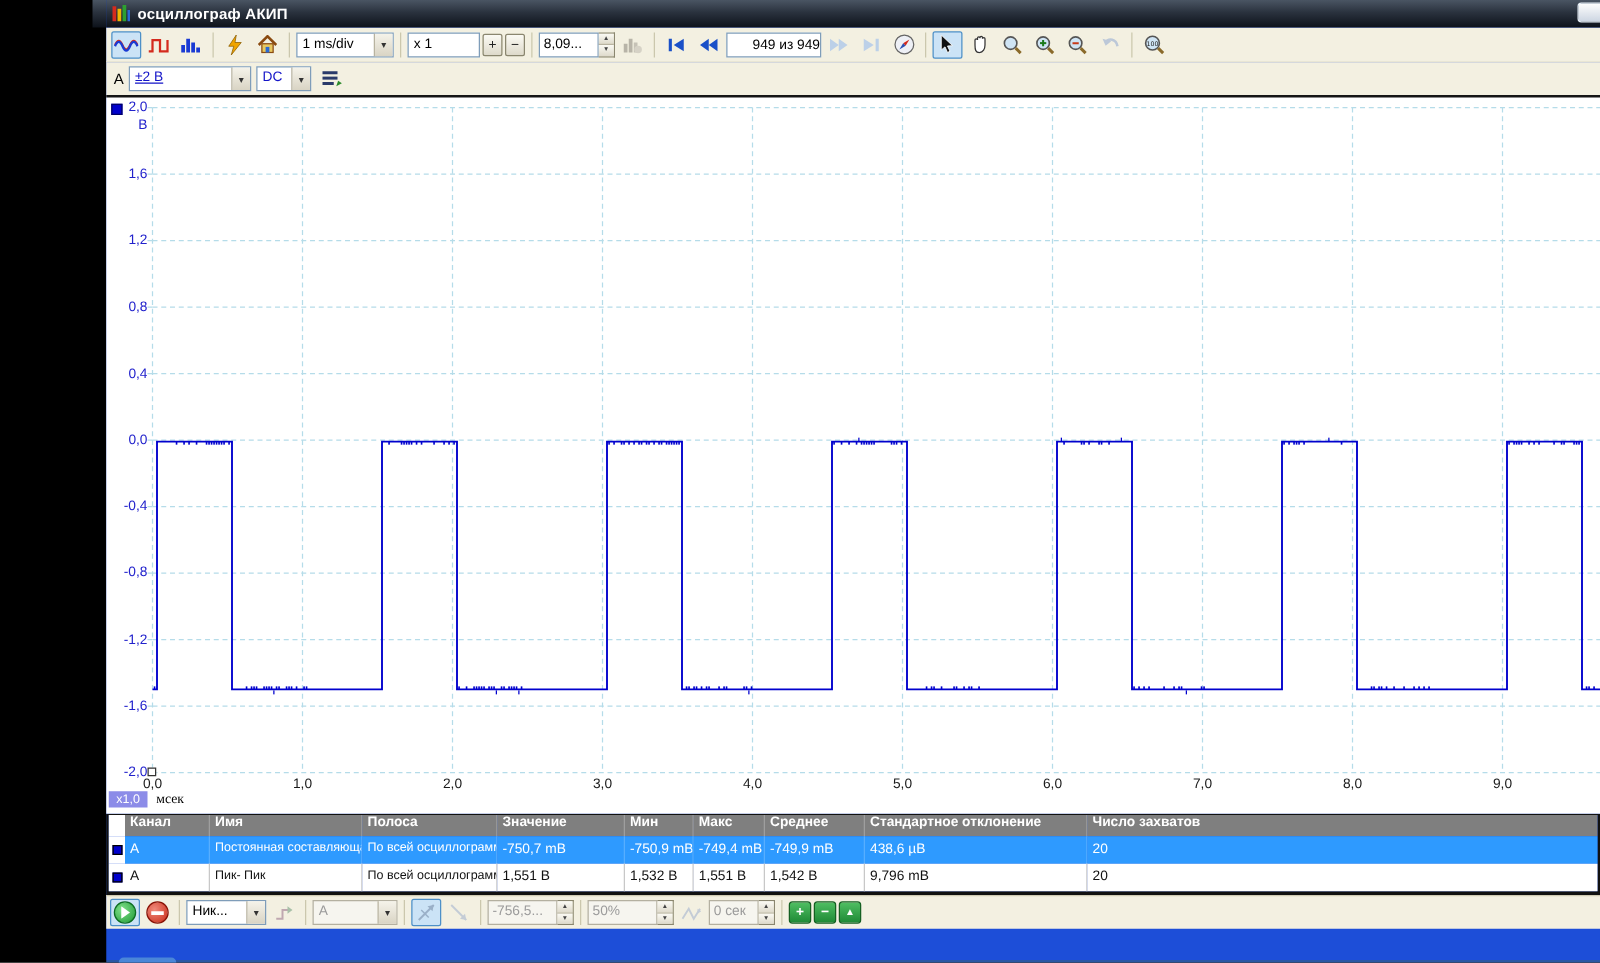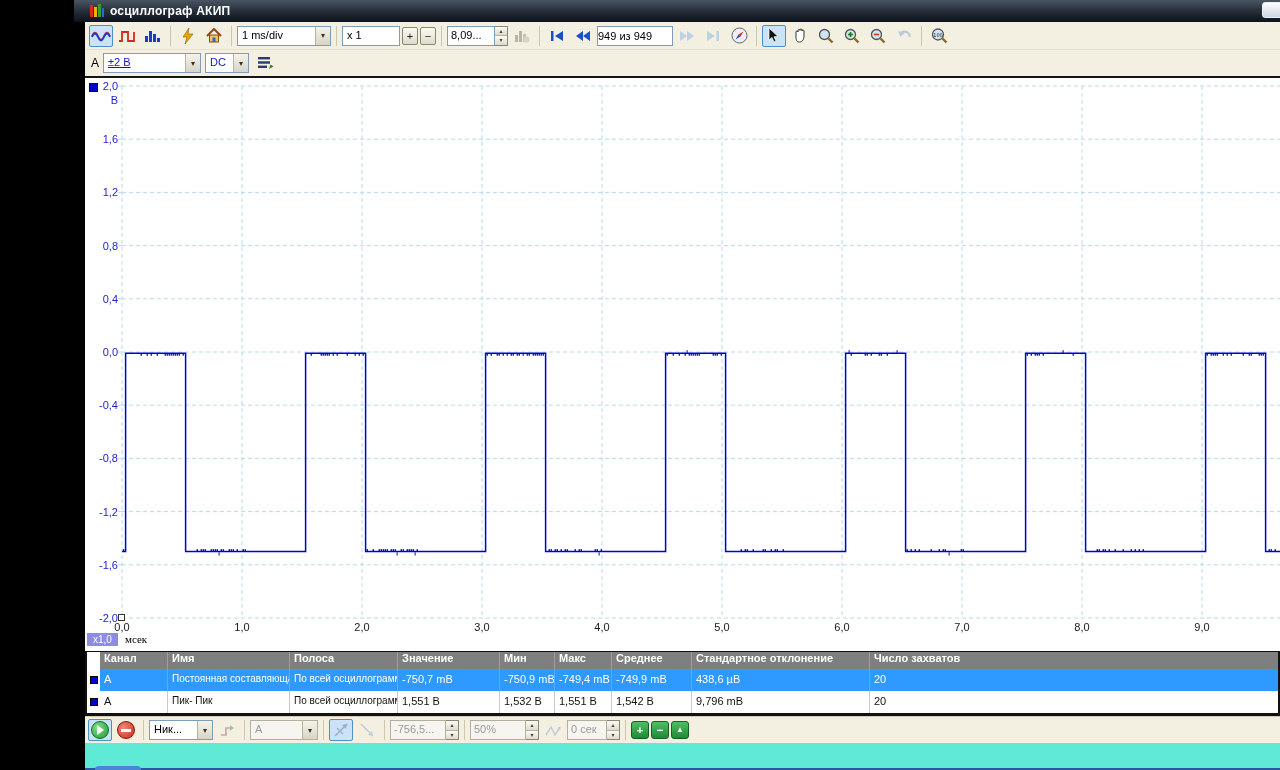--- a/index.html
+++ b/index.html
@@ -1,18 +1,18 @@
 <!DOCTYPE html>
 <html><head>
 <meta charset="utf-8">
 <style>
   * { margin:0; padding:0; box-sizing:border-box; }
   html,body { width:1280px; height:770px; background:#000; overflow:hidden;
               font-family:"Liberation Sans", sans-serif; }
-  .app { position:absolute; left:85px; top:0; width:1195px; height:768px; background:#5eead4; }
+  .app { position:absolute; left:85px; top:0; width:1195px; height:768px; background:#1d4ed8; }
 
   
   .titlebar { position:relative; height:22px;
     background:linear-gradient(180deg,#4a5563 0%,#2a323e 45%,#0d121a 100%);
     display:flex; align-items:center; padding-left:4px; color:#fff; }
   .titlebar-ext { position:absolute; left:74px; top:0; width:11px; height:22px;
     background:linear-gradient(180deg,#4a5563 0%,#2a323e 45%,#0d121a 100%); }
   .win-title { font-size:12px; font-weight:bold; margin-left:5px; letter-spacing:.2px; }
   .close-btn { position:absolute; right:-14px; top:2px; width:32px; height:16px;
     border:1px solid #e8f0f8; border-radius:3px;
@@ -42,21 +42,21 @@
     display:flex; align-items:center; justify-content:center; color:#222; }
   .spin { display:flex; height:20px;justify-content:space-between; }
   .spin .fld { width:48px; border:1px solid #7f9db9; background:#fff;
     font-size:11px; padding:2px 3px; white-space:nowrap; overflow:hidden; }
   .spin.dis .fld { color:#9b9b9b; border-color:#b4b0a0; background:#f6f5ef; }
   .updown { display:flex; flex-direction:column; width:13px; border:1px solid #8a866f; border-left:none; }
   .updown div { flex:1; font-size:6px; line-height:8px; text-align:center; color:#444;
     background:linear-gradient(180deg,#fbfaf4,#dedacb); }
   .updown div:first-child { border-bottom:1px solid #b8b3a0; }
   .navfld { width:76px; height:20px; border:1px solid #7f9db9; background:#fff;
-    font-size:11px; display:flex; align-items:center; justify-content:flex-start; }
+    font-size:11px; display:flex; align-items:center; justify-content:flex-end; }
   .dis-txt { color:#9b9b9b; }
 
   
   .chart { position:relative; height:575px; background:#fff; border-top:2px solid #151515; }
   .ylab { position:absolute; left:0; width:33px; text-align:right; font-size:11px;
     color:#2222cc; line-height:12px; }
   .xlab { position:absolute; width:40px; text-align:center; font-size:11px; color:#1a1a1a; }
   .ch-marker { position:absolute; left:4px; top:5px; width:9px; height:9px;
     background:#0000cc; border:1px solid #000066; }
   .yunit { position:absolute; left:0; top:16px; width:33px; text-align:right;
@@ -140,21 +140,21 @@
       </svg>
     </div>
     <div class="btn">
       <svg width="16" height="15" viewBox="0 0 16 15">
         <path d="M1 8 L8 1 L15 8" fill="none" stroke="#8a4a10" stroke-width="2"></path>
         <rect x="3.5" y="7" width="9" height="7" fill="#e8c860" stroke="#8a4a10" stroke-width="1"></rect>
         <rect x="6.5" y="9.5" width="3" height="4.5" fill="#2a6ad4"></rect>
       </svg>
     </div>
     <div class="vsep"></div>
-    <div class="combo" style="width:94px">
+    <div class="combo" style="width:78px">
       <span class="fld">1 ms/div</span>
       <span class="dd">▾</span>
     </div>
     <div class="vsep"></div>
     <div class="combo" style="width:58px">
       <span class="fld">x 1</span>
     </div>
     <div class="sq-btn">
         <span>+</span>
       </div>

